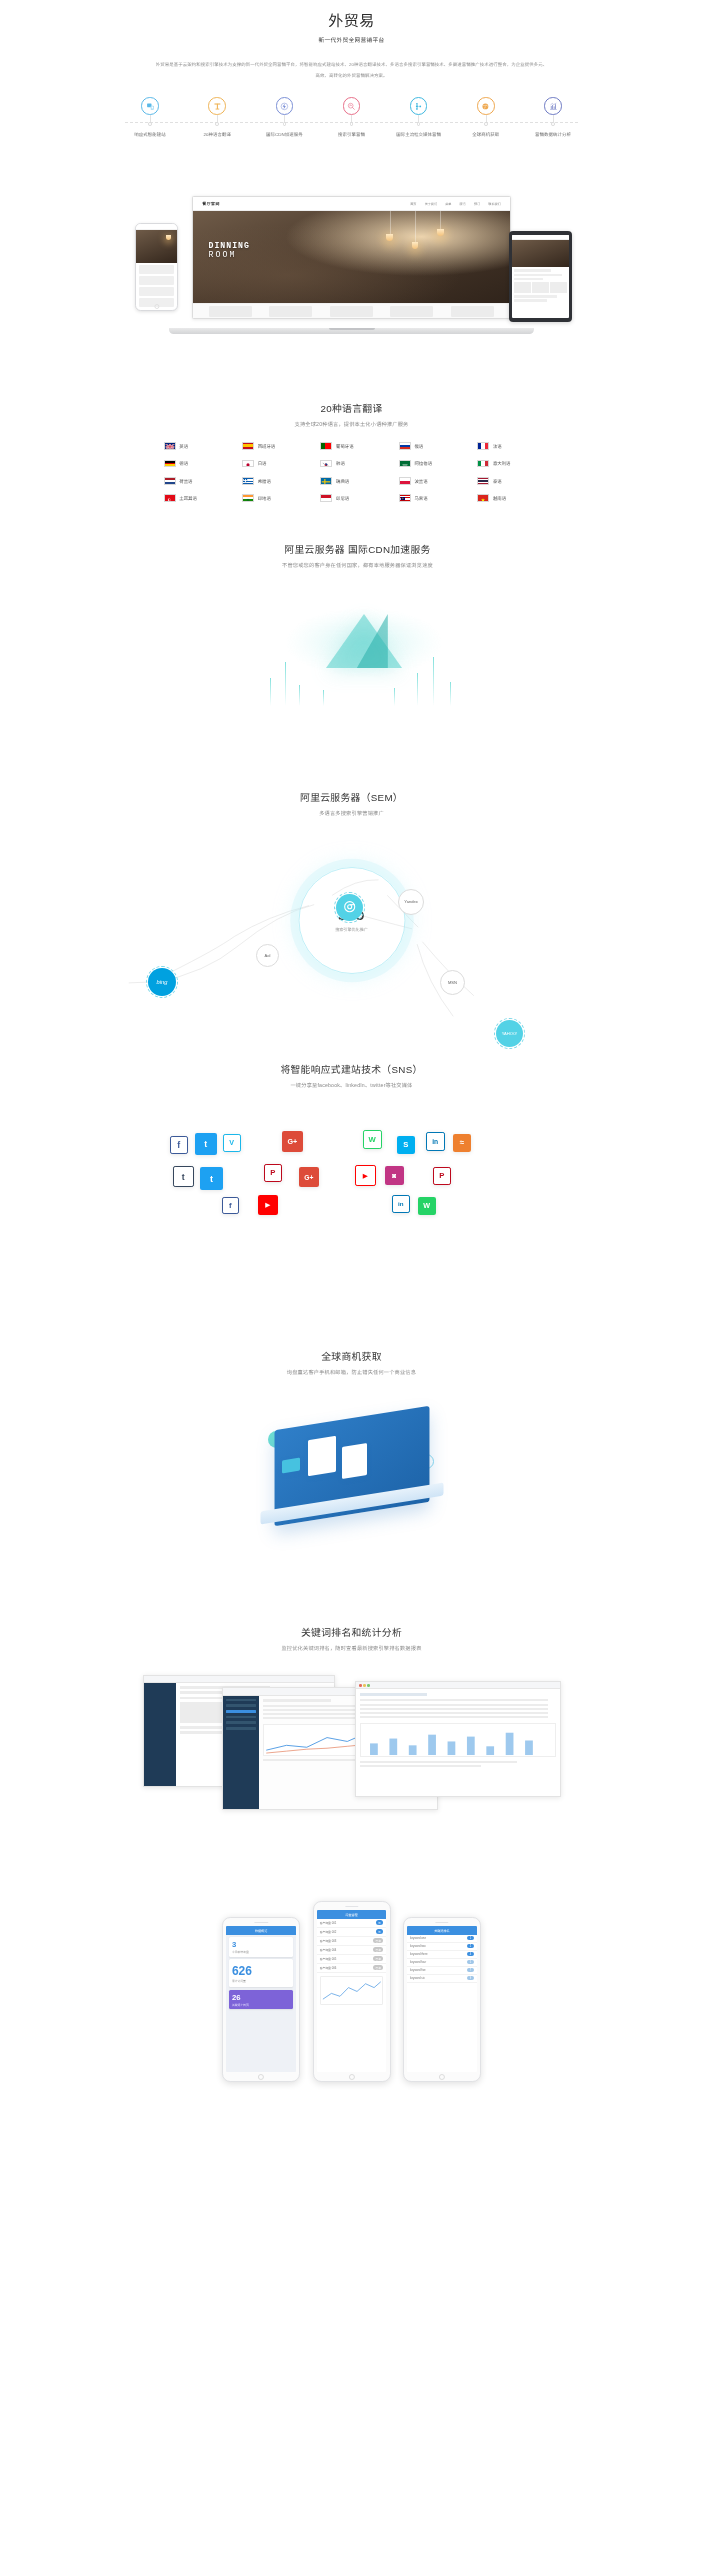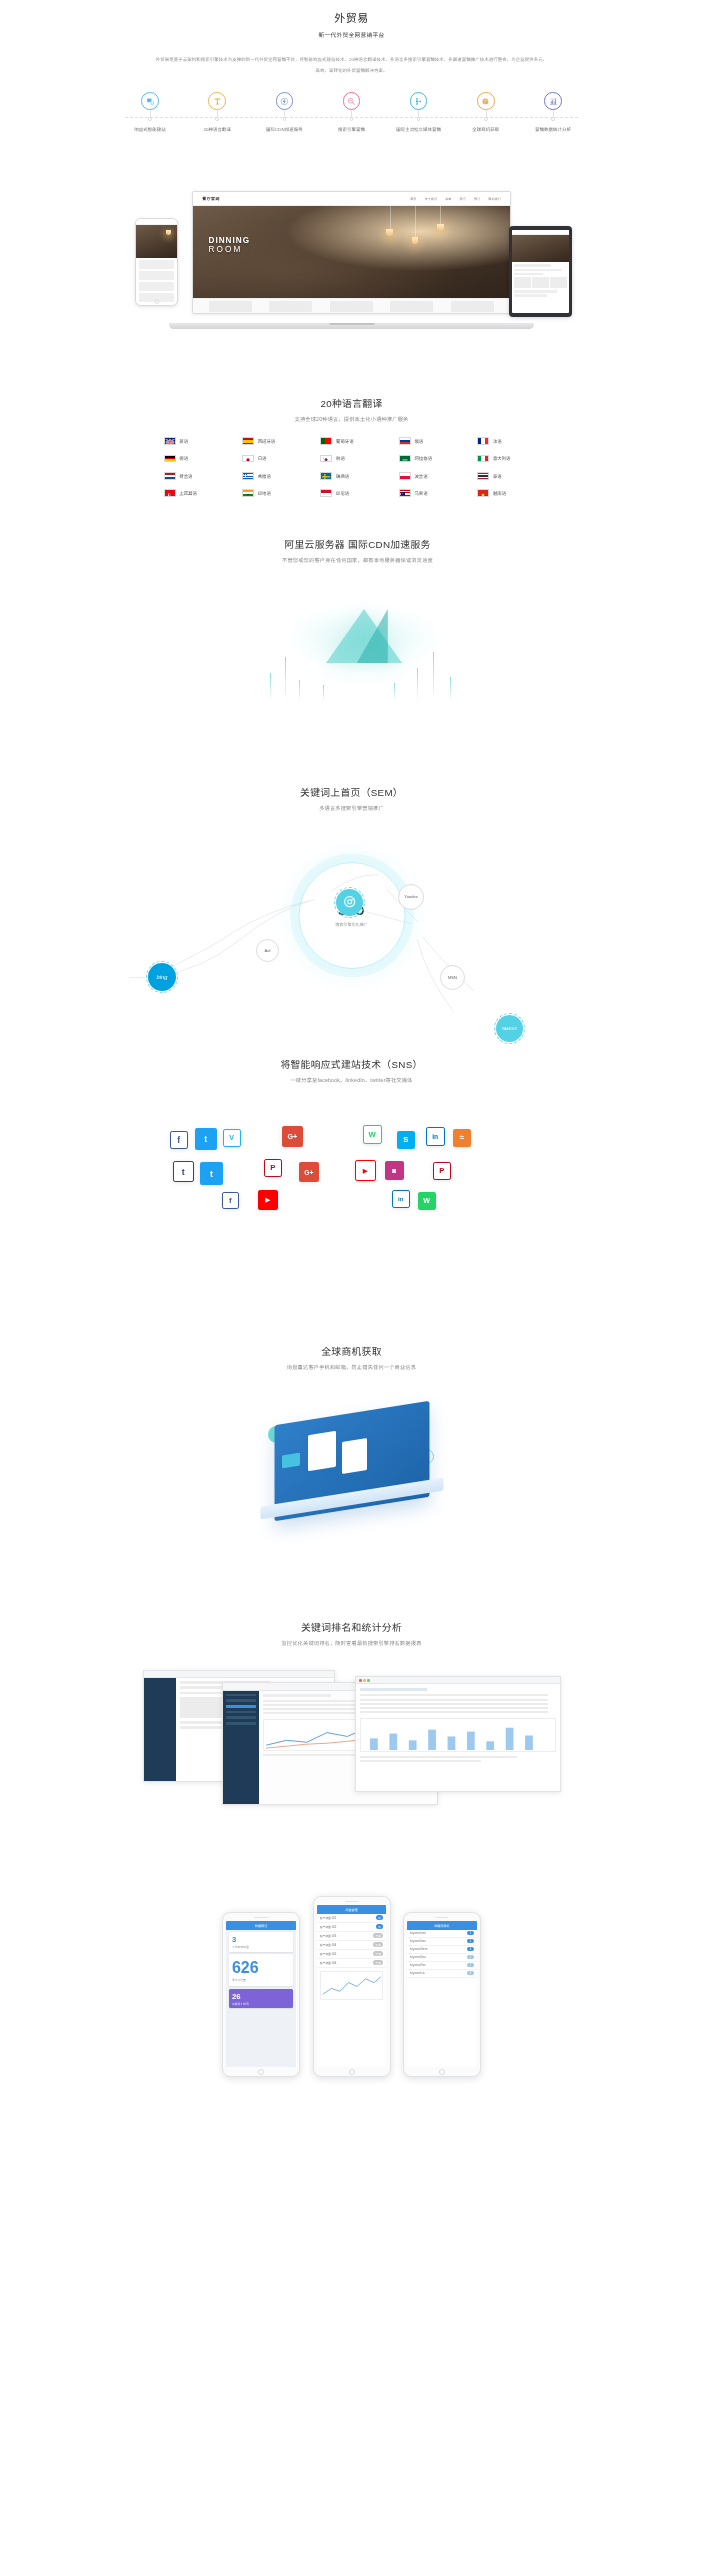--- a/index.html
+++ b/index.html
@@ -22,21 +22,21 @@
     letter-spacing: 0.3px; line-height: 1.6;
   }
   .sec-sub {
     font-size: 5.2px; color: #8a8a8a; margin-top: 3.6px; line-height: 1.6;
     letter-spacing: 0.2px;
   }
 
   
   .hero { padding-top: 9.3px; padding-bottom: 5.2px; }
   .hero-title {
-    text-align: center; font-size: 11px; color: #2b2b2b; font-weight: 400;
+    text-align: center; font-size: 15px; color: #2b2b2b; font-weight: 400;
     letter-spacing: 0.5px;
   }
   .hero-sub {
     text-align: center; font-size: 5.7px; color: #3a3a3a; margin-top: 5.2px;
     letter-spacing: 0.3px;
   }
   .hero-desc {
     width: 392px; margin: 14.4px auto 0; text-align: center;
     font-size: 4.4px; color: #8f8f8f; line-height: 2.5; letter-spacing: 0.1px;
   }
@@ -108,20 +108,21 @@
   .lamp:after {
     content: ""; position: absolute; bottom: -6.2px; left: -3.1px;
     width: 6.7px; height: 7.2px; border-radius: 0 0 3.6px 3.6px;
     background: linear-gradient(#ffe9c3,#f3c27c);
     box-shadow: 0 3.1px 9.3px 2.6px rgba(255,203,122,.45);
   }
   .photo-text {
     position: absolute; left: 15.5px; top: 30px; color: #fff;
     font-size: 8.2px; line-height: 1.15; letter-spacing: 1px; font-weight: 700;
     text-shadow: 0 0.5px 2.1px rgba(0,0,0,.4);
+    font-family: Liberation Mono, monospace;
   }
   .photo-text small { display: block; font-size: 8.2px; font-weight: 400; letter-spacing: 2.1px;}
   .site-strip {
     height: 17.5px; background: #fafafa; display: flex; align-items: center;
     justify-content: space-around; padding: 0 7.2px; border-top: 0.5px solid #f0f0f0;
   }
   .strip-card { width: 43px; height: 11.3px; background: #ececec; border-radius: 1px; }
 
   .phone {
     position: absolute; left: 41px; top: 30px; width: 43px; height: 88px;
@@ -671,21 +672,21 @@
         <div class="cdn-beam" style="left:177px;height:49px"></div>
         <div class="cdn-beam" style="left:194px;height:24px"></div>
         <div class="cdn-beam" style="left:67px;height:15.5px"></div>
         <div class="cdn-beam" style="left:138px;height:17.5px"></div>
       </div>
     </div>
   </section>
 
   <section class="section sem">
     <div class="sec-head">
-      <div class="sec-title">关键词上首页（SEM）</div>
+      <div class="sec-title">阿里云服务器（SEM）</div>
       <div class="sec-sub">多语言多搜索引擎营销推广</div>
     </div>
 
     <div class="sem-art">
       <svg width="703" height="201" style="position:absolute;left:0;top:0" viewBox="0 0 1365 390">
         <path d="M330 300 Q420 255 455 230 Q520 190 600 170" fill="none" stroke="#dadada" stroke-width="1"></path>
         <path d="M300 320 Q400 300 460 250 Q540 185 610 168" fill="none" stroke="#dadada" stroke-width="1"></path>
         <path d="M645 150 Q690 118 735 120" fill="none" stroke="#dadada" stroke-width="1"></path>
         <path d="M650 175 Q740 200 800 215" fill="none" stroke="#dadada" stroke-width="1"></path>
         <path d="M752 150 Q790 190 812 212" fill="none" stroke="#dadada" stroke-width="1"></path>
@@ -923,21 +924,21 @@
 
       <div class="iphone tall">
         <div class="ip-speaker"></div>
         <div class="ip-screen">
           <div class="ip-bar">数据概览</div>
           <div class="stat-card">
             <div class="stat-num">3</div>
             <div class="stat-label">今日新增询盘</div>
           </div>
           <div class="stat-card" style="padding:4.6px 3.1px">
-            <div class="stat-num" style="font-size:16px">626</div>
+            <div class="stat-num" style="font-size:12px">626</div>
             <div class="stat-label">累计访问量</div>
           </div>
           <div class="stat-card" style="background:#7d63d8">
             <div class="stat-num purple" style="color:#fff">26</div>
             <div class="stat-label" style="color:#e8e1ff">关键词上首页</div>
           </div>
         </div>
         <div class="ip-home"></div>
       </div>
 

